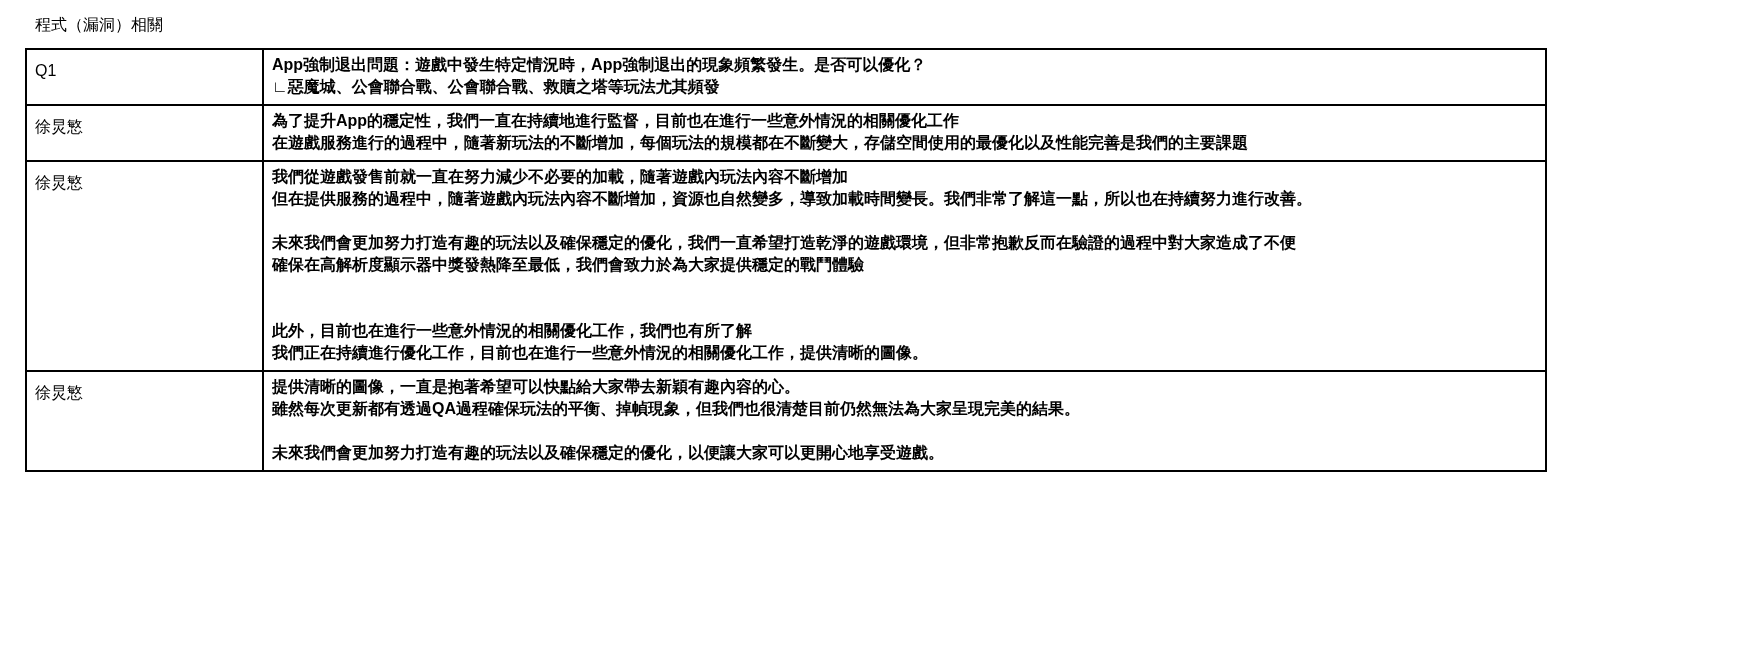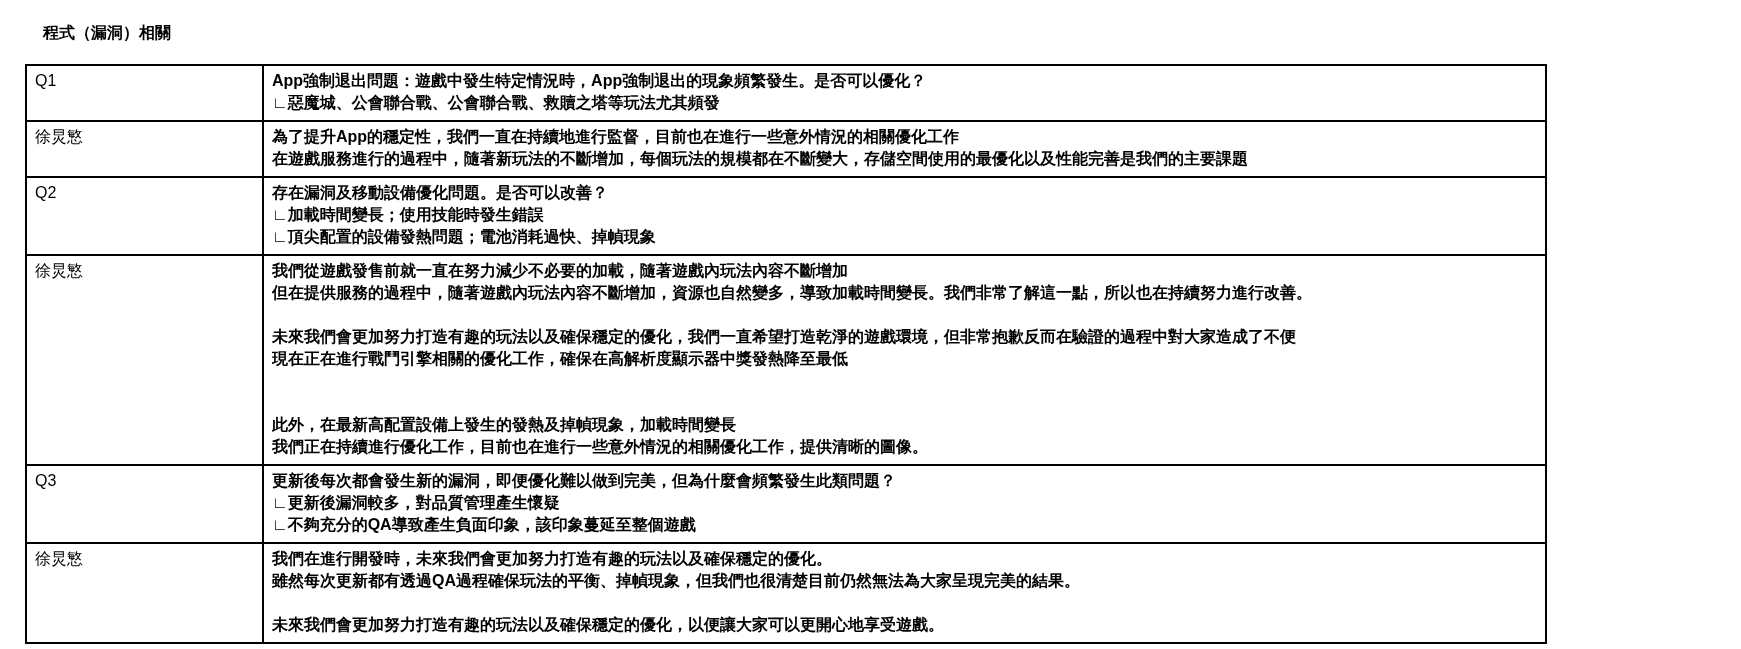--- a/index.html
+++ b/index.html
@@ -6,42 +6,42 @@
   html, body {
     margin: 0; padding: 0;
     background: #ffffff;
     width: 1741px; height: 649px;
     overflow: hidden;
     font-family: "Liberation Sans", "DejaVu Sans", sans-serif;
     color: #000000;
   }
   .page { position: relative; width: 1741px; height: 649px; }
   .doc-title {
-    margin: 16px;
+    margin: 8px;
     padding: 7px 0 5px 27px;
     font-size: 16px;
-    font-weight: bold;
+    font-weight: normal;
     line-height: 20px;
   }
   table.qa-table {
     border-collapse: collapse;
     table-layout: fixed;
     width: 1522px;
     margin-left: 25px;
     background: #ffffff;
   }
   table.qa-table td {
     border: 2px solid #000000;
     vertical-align: top;
     padding: 4px 8px 6px 8px;
     font-size: 16px;
     line-height: 22px;
   }
   td.speaker-cell { width: 237px; }
-  td.speaker-cell .line { white-space: nowrap; }
+  td.speaker-cell .line { white-space: nowrap; margin-top: 6px; }
   td.content-cell .line {
     white-space: nowrap;
     overflow: hidden;
     font-weight: bold;
   }
   
   .line:empty::before { content: "\00a0"; }
   
   td.speaker-cell { vertical-align: middle; }
 </style>
@@ -68,65 +68,45 @@
       <tr>
         <td class="speaker-cell">
           <div class="line">徐炅慜</div>
         </td>
         <td class="content-cell">
           <div class="line">為了提升App的穩定性，我們一直在持續地進行監督，目前也在進行一些意外情況的相關優化工作</div>
           <div class="line">在遊戲服務進行的過程中，隨著新玩法的不斷增加，每個玩法的規模都在不斷變大，存儲空間使用的最優化以及性能完善是我們的主要課題</div>
         </td>
       </tr>
 
-      <tr>
-        <td class="speaker-cell">
-          <div class="line">Q2</div>
-        </td>
-        <td class="content-cell">
-          <div class="line">存在漏洞及移動設備優化問題。是否可以改善？</div>
-          <div class="line">∟加載時間變長；使用技能時發生錯誤</div>
-          <div class="line">∟頂尖配置的設備發熱問題；電池消耗過快、掉幀現象</div>
-        </td>
-      </tr>
 
       <tr>
         <td class="speaker-cell">
           <div class="line">徐炅慜</div>
         </td>
         <td class="content-cell">
           <div class="line">我們從遊戲發售前就一直在努力減少不必要的加載，隨著遊戲內玩法內容不斷增加</div>
           <div class="line">但在提供服務的過程中，隨著遊戲內玩法內容不斷增加，資源也自然變多，導致加載時間變長。我們非常了解這一點，所以也在持續努力進行改善。</div>
           <div class="line"></div>
           <div class="line">未來我們會更加努力打造有趣的玩法以及確保穩定的優化，我們一直希望打造乾淨的遊戲環境，但非常抱歉反而在驗證的過程中對大家造成了不便</div>
-          <div class="line">現在正在進行戰鬥引擎相關的優化工作，確保在高解析度顯示器中獎發熱降至最低</div>
+          <div class="line">確保在高解析度顯示器中獎發熱降至最低，我們會致力於為大家提供穩定的戰鬥體驗</div>
           <div class="line"></div>
           <div class="line"></div>
-          <div class="line">此外，在最新高配置設備上發生的發熱及掉幀現象，加載時間變長</div>
+          <div class="line">此外，目前也在進行一些意外情況的相關優化工作，我們也有所了解</div>
           <div class="line">我們正在持續進行優化工作，目前也在進行一些意外情況的相關優化工作，提供清晰的圖像。</div>
         </td>
       </tr>
 
-      <tr>
-        <td class="speaker-cell">
-          <div class="line">Q3</div>
-        </td>
-        <td class="content-cell">
-          <div class="line">更新後每次都會發生新的漏洞，即便優化難以做到完美，但為什麼會頻繁發生此類問題？</div>
-          <div class="line">∟更新後漏洞較多，對品質管理產生懷疑</div>
-          <div class="line">∟不夠充分的QA導致產生負面印象，該印象蔓延至整個遊戲</div>
-        </td>
-      </tr>
 
       <tr>
         <td class="speaker-cell">
           <div class="line">徐炅慜</div>
         </td>
         <td class="content-cell">
-          <div class="line">我們在進行開發時，未來我們會更加努力打造有趣的玩法以及確保穩定的優化。</div>
+          <div class="line">提供清晰的圖像，一直是抱著希望可以快點給大家帶去新穎有趣內容的心。</div>
           <div class="line">雖然每次更新都有透過QA過程確保玩法的平衡、掉幀現象，但我們也很清楚目前仍然無法為大家呈現完美的結果。</div>
           <div class="line"></div>
           <div class="line">未來我們會更加努力打造有趣的玩法以及確保穩定的優化，以便讓大家可以更開心地享受遊戲。</div>
         </td>
       </tr>
 
     </tbody>
   </table>
 </div>
 

